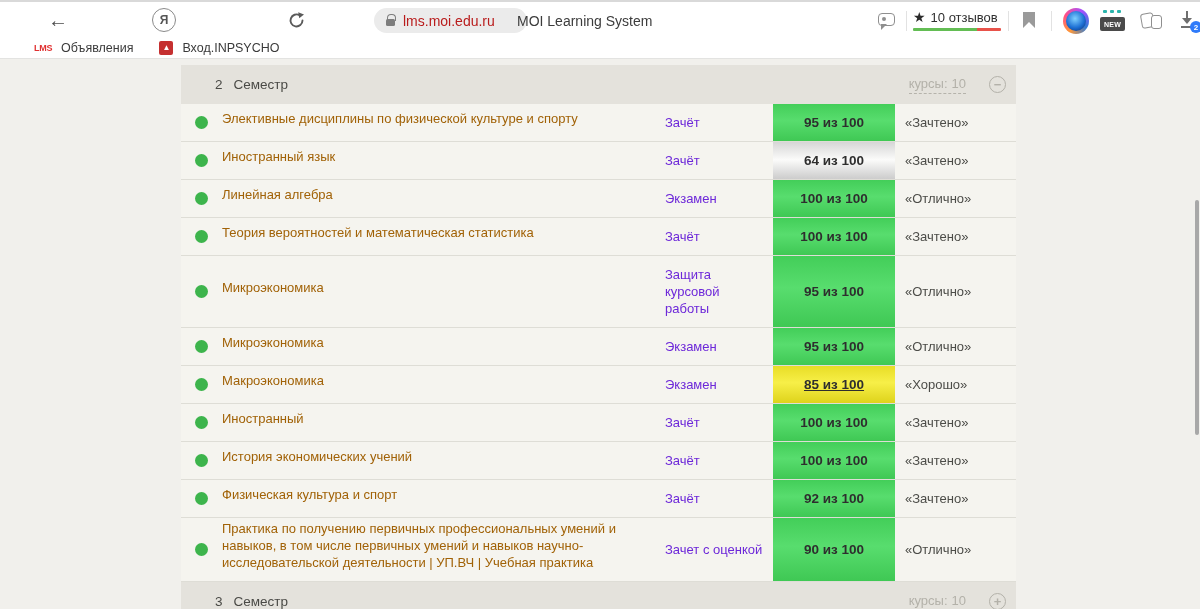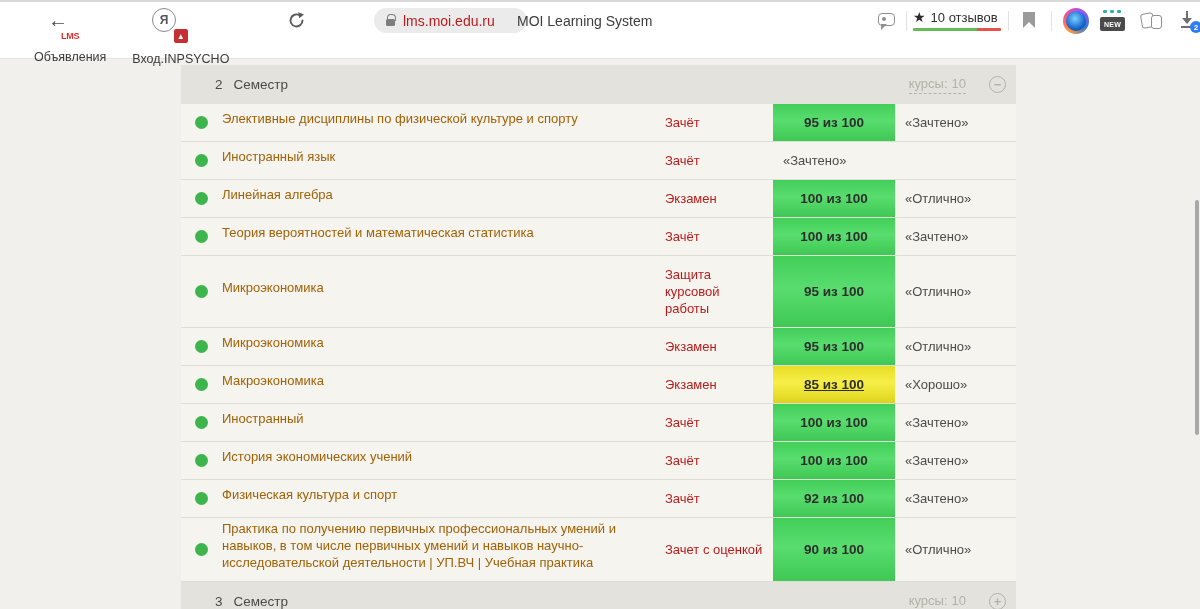--- a/index.html
+++ b/index.html
@@ -63,21 +63,21 @@
   .dl-stem { position:absolute; left:8px; top:1px; width:2.4px; height:9px; background:#6f6f6f; }
   .dl-head { position:absolute; left:4px; top:8px; border:5.2px solid transparent; border-top:6px solid #6f6f6f; }
   .dl-base { position:absolute; left:3px; bottom:2px; width:13px; height:2.4px; background:#6f6f6f; }
   .dl-badge { position:absolute; right:-4px; bottom:-3px; width:12px; height:12px; border-radius:50%;
               background:#2f7bfa; color:#fff; font-size:8px; font-weight:bold;
               display:flex; align-items:center; justify-content:center; }
 
   
   .bookmarks { position:absolute; top:37px; left:0; width:1200px; height:22px; background:#ffffff;
                border-bottom:1px solid #e3e3e1; display:flex; align-items:center; }
-  .bm-item { display:flex; align-items:center; gap:9px; font-size:12.5px; color:#3a3a3a;flex-direction:column; }
+  .bm-item { display:flex; align-items:center; gap:9px; font-size:12.5px; color:#3a3a3a; }
   .bm-item.first { margin-left:34px; }
   .bm-item.second { margin-left:26px; }
   .lms-logo { color:#e03131; font-size:9px; font-weight:bold; letter-spacing:-0.3px; }
   .crest { width:14px; height:14px; background:#c53030; border-radius:2px; color:#ffffff;
            font-size:8px; display:flex; align-items:center; justify-content:center; }
 
   
   .page { position:absolute; top:60px; left:0; width:1200px; height:549px; }
   .course-table { margin:5px 0 0 181px; width:835px; }
 
@@ -91,21 +91,21 @@
   .circle-btn { width:17px; height:17px; border:1.6px solid #b3b1a9; border-radius:50%;
                 color:#b3b1a9; font-size:13px; line-height:13px; font-weight:bold;
                 display:flex; align-items:center; justify-content:center; }
 
   .row { display:flex; background:#f5f4ef; border-bottom:1px solid #deddd6; min-height:38px; }
   .dot-col { width:41px; display:flex; align-items:center; justify-content:center; }
   .dot { width:13px; height:13px; border-radius:50%; background:#3db44c; }
   .course-col { width:443px; align-self:center; font-size:13px; line-height:17px;
                 color:#a16207; padding:2px 10px 10px 0; cursor:pointer; }
   .type-col { width:108px; align-self:center; font-size:13px; line-height:17px;
-              color:#b91c1c; padding:10px 10px 10px 0; }
+              color:#6d28d9; padding:10px 10px 10px 0; }
   .score-col { width:122px; align-self:stretch; display:flex; align-items:center; justify-content:center;
                font-size:13.5px; font-weight:600; color:#2e2e2e; }
   .score-green  { background:linear-gradient(180deg,#43ce59 0%,#58dd6e 45%,#3fc854 100%); }
   .score-gray   { background:linear-gradient(180deg,#d6d6d6 0%,#fbfbfa 48%,#cccccc 100%); }
   .score-yellow { background:linear-gradient(180deg,#e8dd26 0%,#f7ef48 45%,#ded31b 100%);text-decoration:underline; }
   .grade-col { flex:1; align-self:center; font-size:13px; color:#4c4c48; padding-left:10px; }
 
   .scroll-thumb { position:absolute; left:1195px; top:200px; width:4px; height:235px;
                   background:#a8a8a8; border-radius:2px; }
 </style>
@@ -220,20 +220,23 @@
     </div>
     <div class="grade-col">«Зачтено»</div>
   </div>
 
   <div class="row">
     <div class="dot-col">
             <span class="dot"></span>
           </div>
     <div class="course-col">Иностранный язык</div>
     <div class="type-col">Зачёт</div>
+    <div class="score-col score-gray">
+      <span>64 из 100</span>
+    </div>
     <div class="grade-col">«Зачтено»</div>
   </div>
 
   <div class="row">
     <div class="dot-col">
             <span class="dot"></span>
           </div>
     <div class="course-col">Линейная алгебра</div>
     <div class="type-col">Экзамен</div>
     <div class="score-col score-green">

